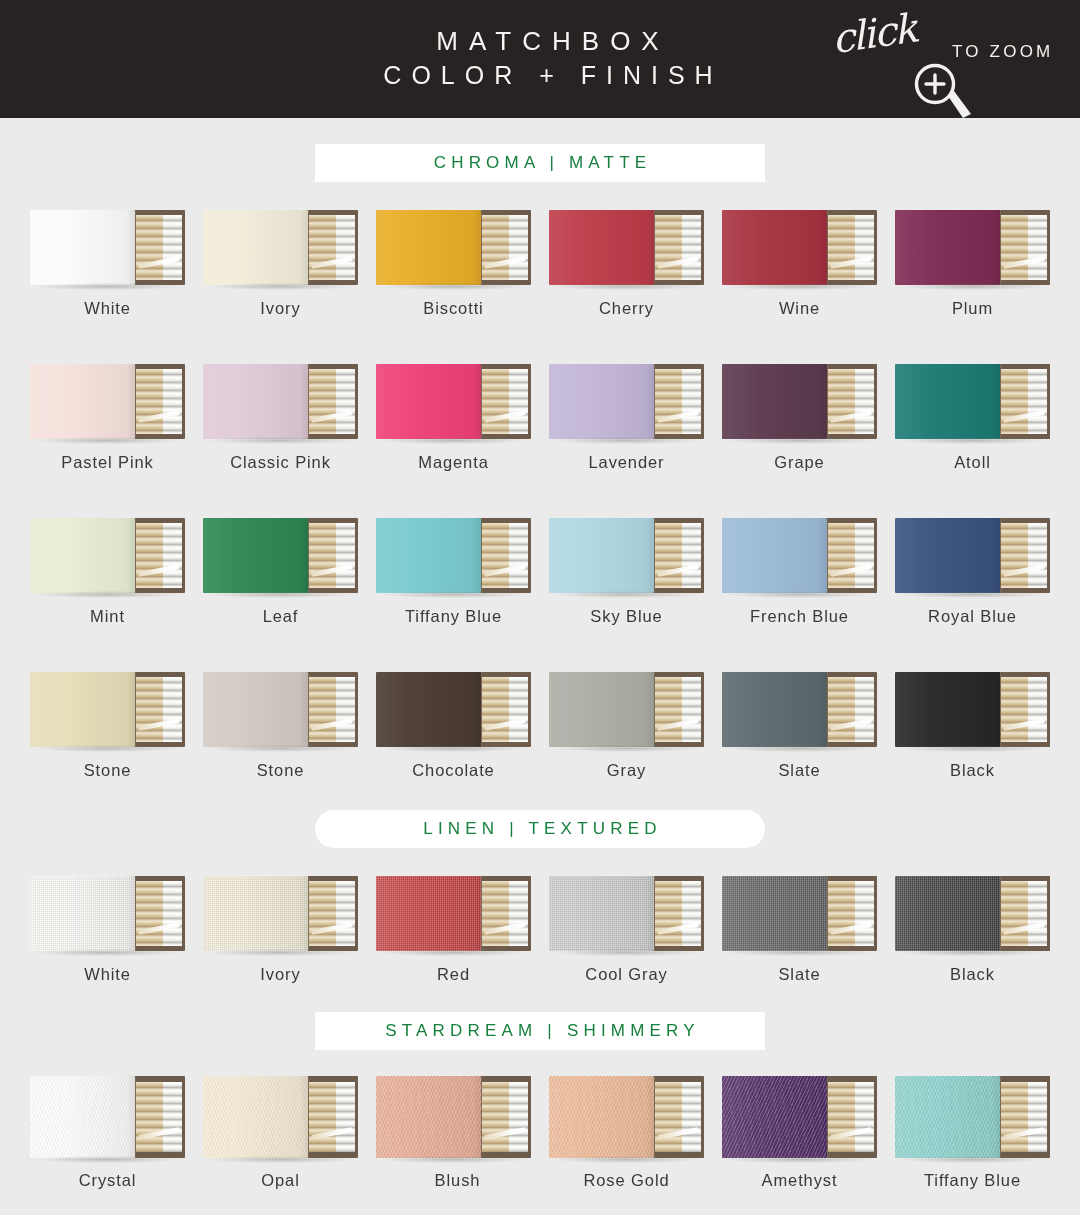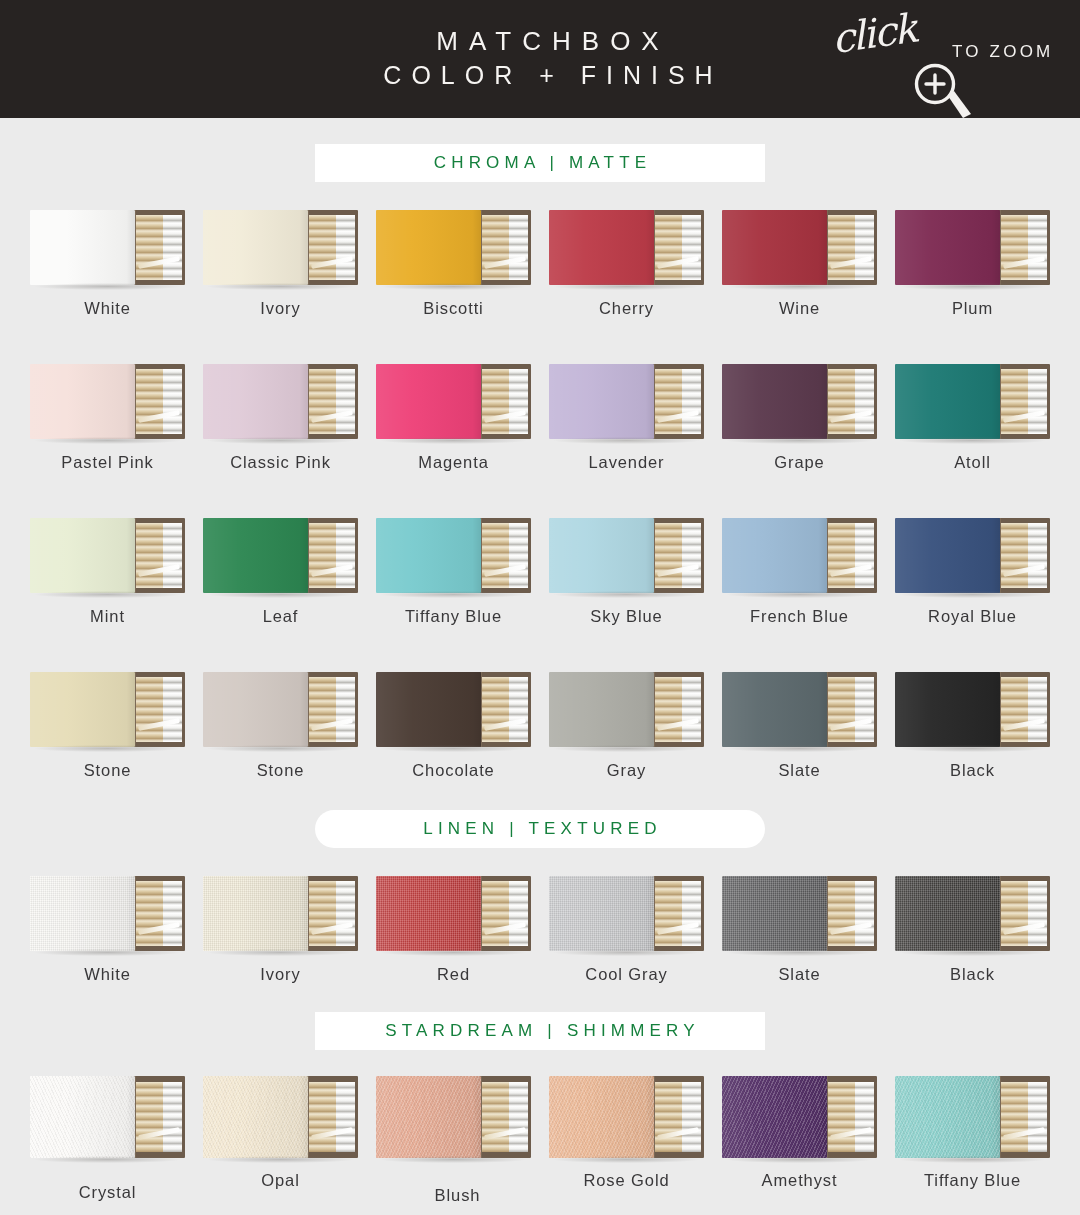--- a/index.html
+++ b/index.html
@@ -778,21 +778,21 @@
                   <div class="mb-sticks-real"></div>
                   <div class="mb-tips"></div>
                   <div class="mb-diag" style="top: 49px;"></div>
                 </div>
                 <div class="mb-drawer-lip"></div>
               </div>
               <div class="mb-sleeve texture-shimmer" style="width: 105px; background: rgb(251, 250, 248);"></div>
             </div>
             <div class="mb-shadow"></div>
           </div>
-          <div class="swatch-label" style="margin-top: 25px;">Crystal</div>
+          <div class="swatch-label" style="margin-top: 13px;">Crystal</div>
         </div>
         <div class="swatch-cell">
           <div style="position: relative;">
             <div class="matchbox" style="width: 155px; height: 82px;">
               <div class="mb-drawer" style="width: 56px;">
                 <div class="mb-drawer-inner">
                   <div class="mb-sticks-real"></div>
                   <div class="mb-tips"></div>
                   <div class="mb-diag" style="top: 49px;"></div>
                 </div>
@@ -812,21 +812,21 @@
                   <div class="mb-sticks-real"></div>
                   <div class="mb-tips"></div>
                   <div class="mb-diag" style="top: 49px;"></div>
                 </div>
                 <div class="mb-drawer-lip"></div>
               </div>
               <div class="mb-sleeve texture-shimmer" style="width: 105px; background: rgb(229, 171, 148);"></div>
             </div>
             <div class="mb-shadow"></div>
           </div>
-          <div class="swatch-label" style="margin-top: 28px; padding-left: 8px;">Blush</div>
+          <div class="swatch-label" style="margin-top: 13px; padding-left: 8px;">Blush</div>
         </div>
         <div class="swatch-cell">
           <div style="position: relative;">
             <div class="matchbox" style="width: 155px; height: 82px;">
               <div class="mb-drawer" style="width: 56px;">
                 <div class="mb-drawer-inner">
                   <div class="mb-sticks-real"></div>
                   <div class="mb-tips"></div>
                   <div class="mb-diag" style="top: 49px;"></div>
                 </div>

